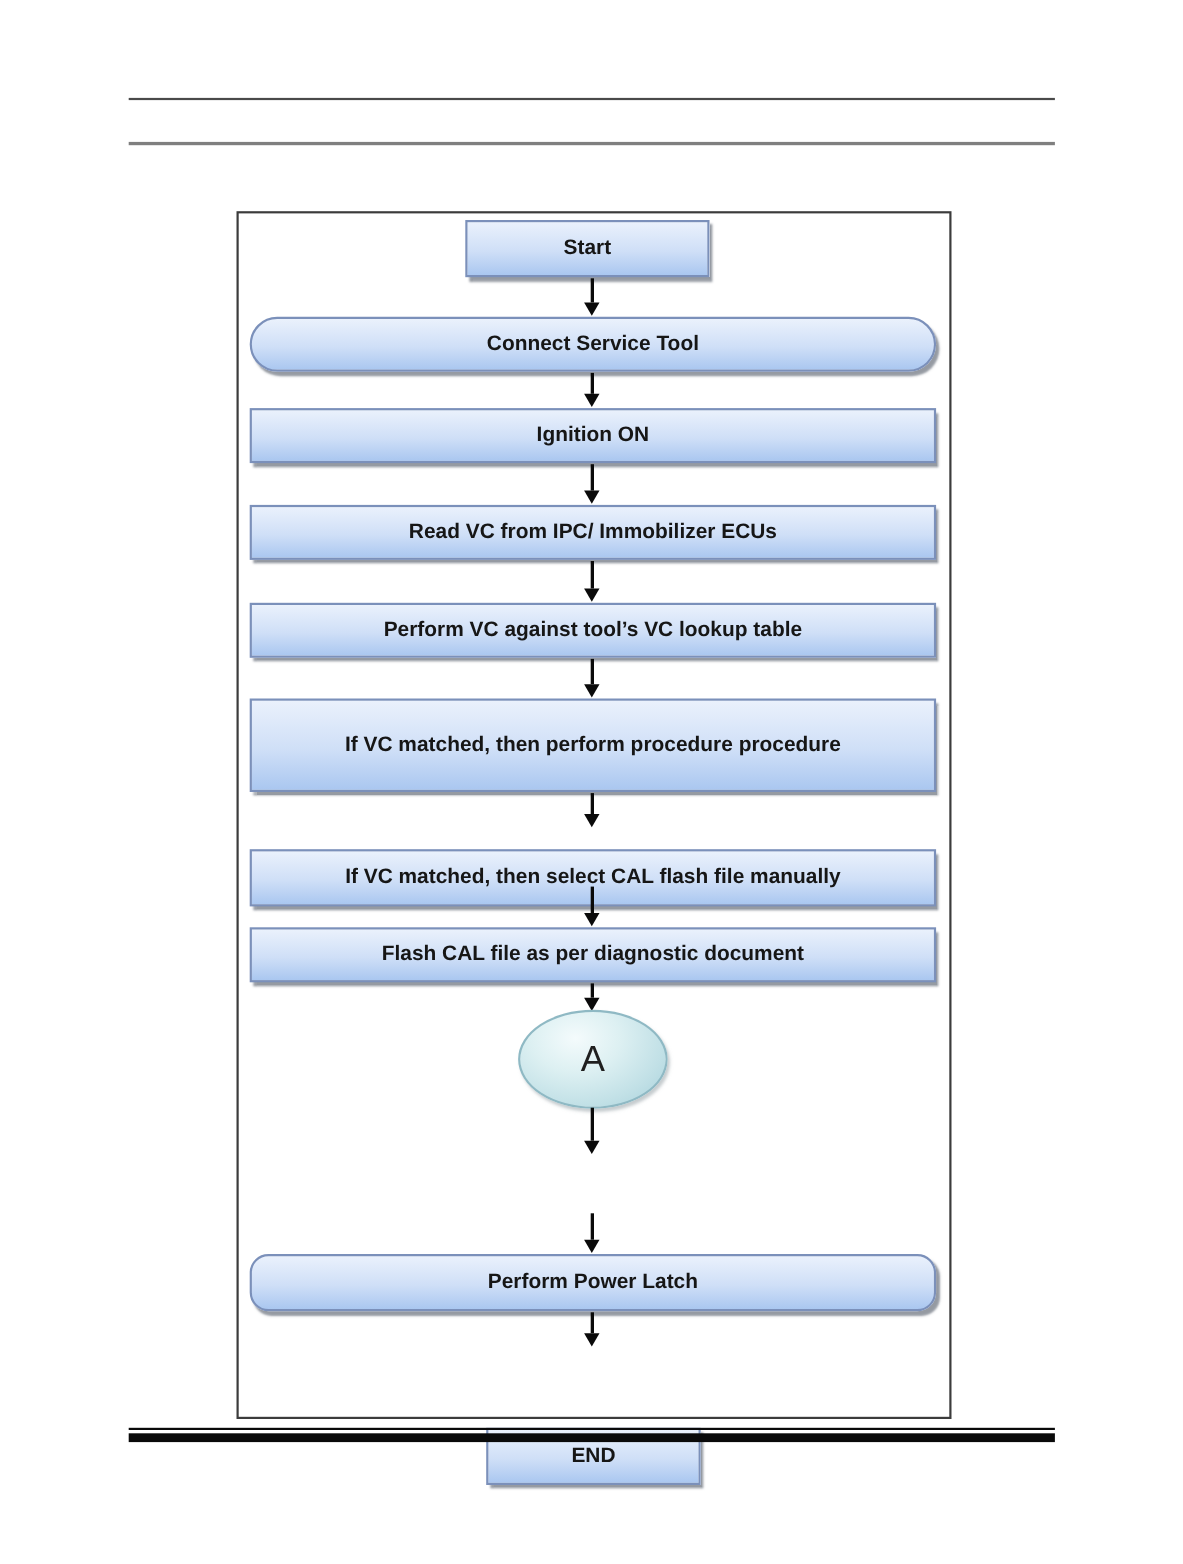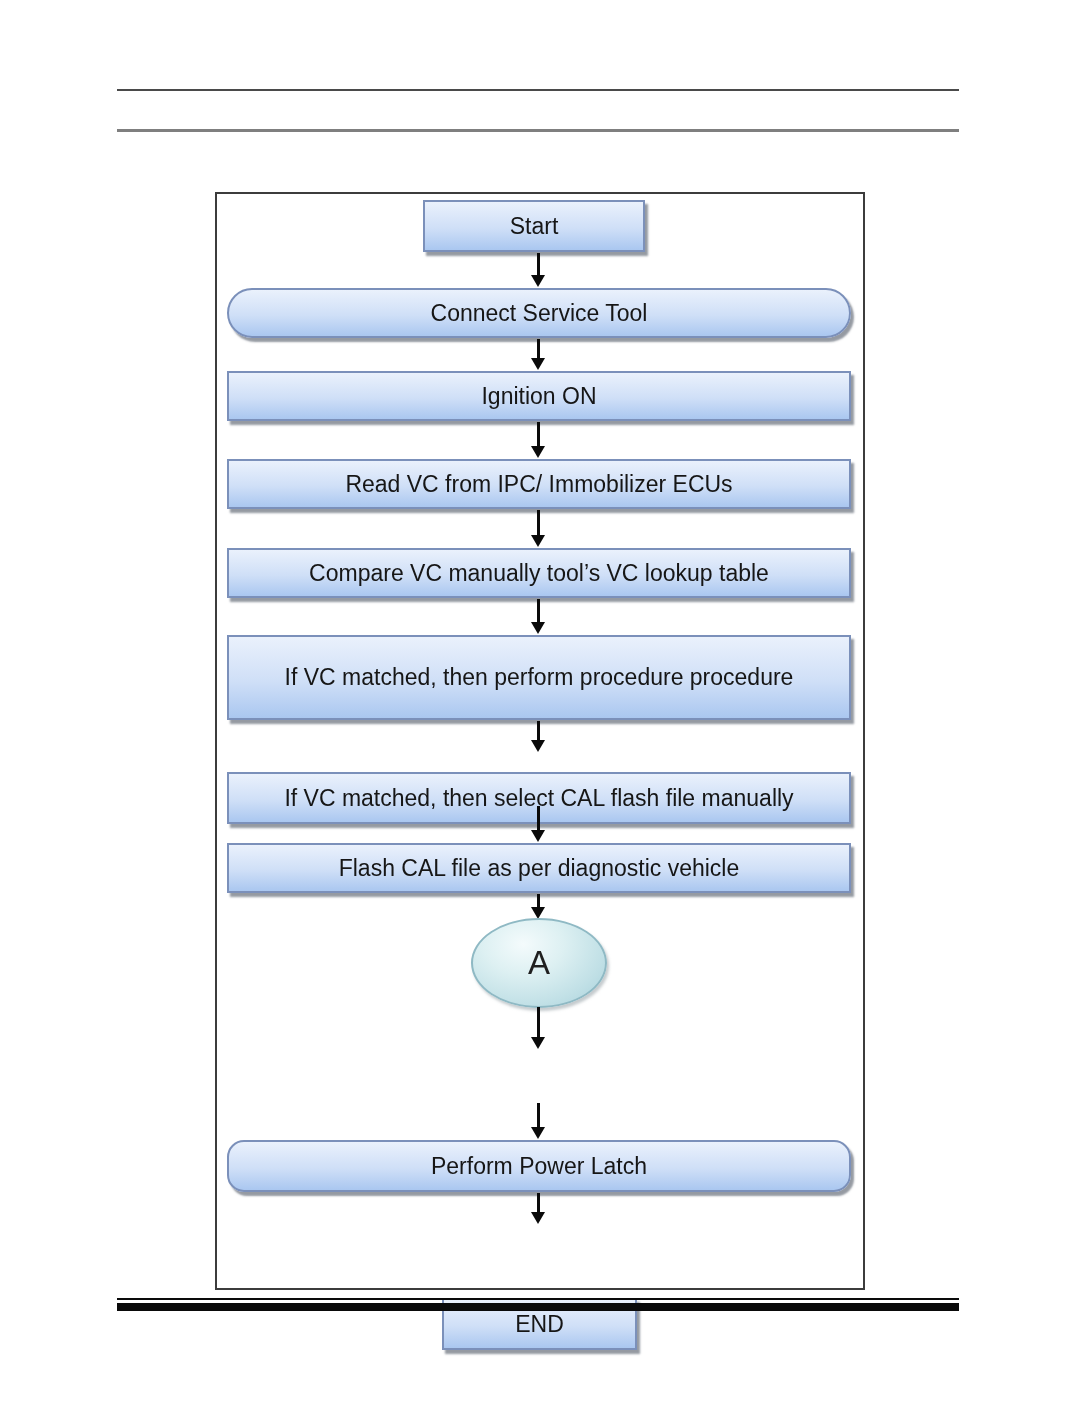--- a/index.html
+++ b/index.html
@@ -37,22 +37,22 @@
     position: absolute;
     box-sizing: border-box;
     display: flex;
     align-items: center;
     justify-content: center;
     text-align: center;
     background: linear-gradient(to bottom, #eaf1fc 0%, #cfdff7 55%, #aac7f0 100%);
     border: 2px solid #7b90ba;
     box-shadow: 3px 4px 2px rgba(130, 136, 146, 0.85);
     color: #161616;
-    font-size: 23px;
-    font-weight: normal;
+    font-size: 19px;
+    font-weight: bold;
     line-height: 1.15;
   }
   .node-start { left: 423px; top: 200px; width: 222px; height: 52px; }
   .node-1 { left: 227px; top: 288px;  width: 624px; height: 50px; border-radius: 25px; }
   .node-2 { left: 227px; top: 371px;  width: 624px; height: 50px; }
   .node-3 { left: 227px; top: 459px;  width: 624px; height: 50px; }
   .node-4 { left: 227px; top: 548px;  width: 624px; height: 50px; }
   .node-5 { left: 227px; top: 635px;  width: 624px; height: 85px; }
   .node-6 { left: 227px; top: 772px;  width: 624px; height: 52px; }
   .node-7 { left: 227px; top: 843px;  width: 624px; height: 50px; }
@@ -131,36 +131,36 @@
     <span>Ignition ON</span>
   </div>
   <div class="arrow a3"></div>
 
   <div class="node node-3">
     <span>Read VC from IPC/ Immobilizer ECUs</span>
   </div>
   <div class="arrow a4"></div>
 
   <div class="node node-4">
-    <span>Compare VC manually tool’s VC lookup table</span>
+    <span>Perform VC against tool’s VC lookup table</span>
   </div>
   <div class="arrow a5"></div>
 
   <div class="node node-5">
     <span>If VC matched, then perform procedure procedure</span>
   </div>
   <div class="arrow a6"></div>
 
   <div class="node node-6">
     <span>If VC matched, then select CAL flash file manually</span>
   </div>
   <div class="arrow a7"></div>
 
   <div class="node node-7">
-    <span>Flash CAL file as per diagnostic vehicle</span>
+    <span>Flash CAL file as per diagnostic document</span>
   </div>
   <div class="arrow a8"></div>
 
   <div class="connector">
     <span>A</span>
   </div>
   <div class="arrow a9"></div>
 
   <div class="arrow a10"></div>
 

